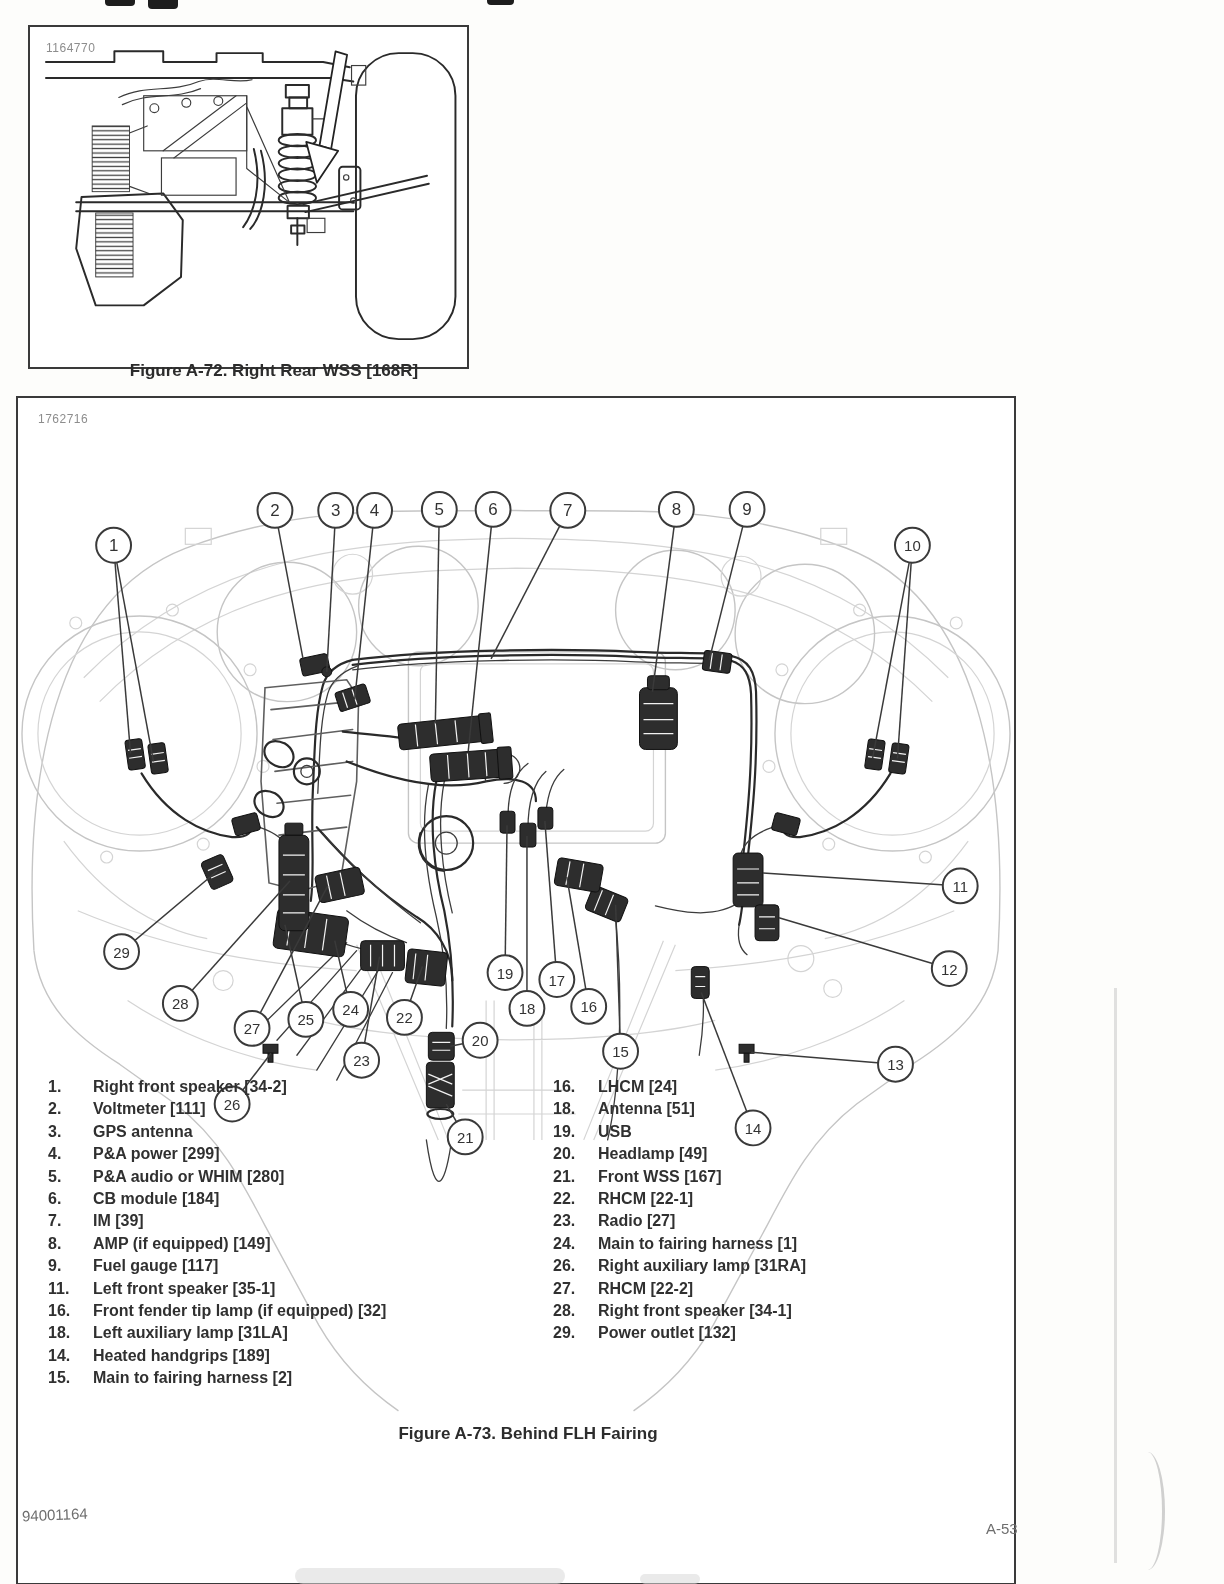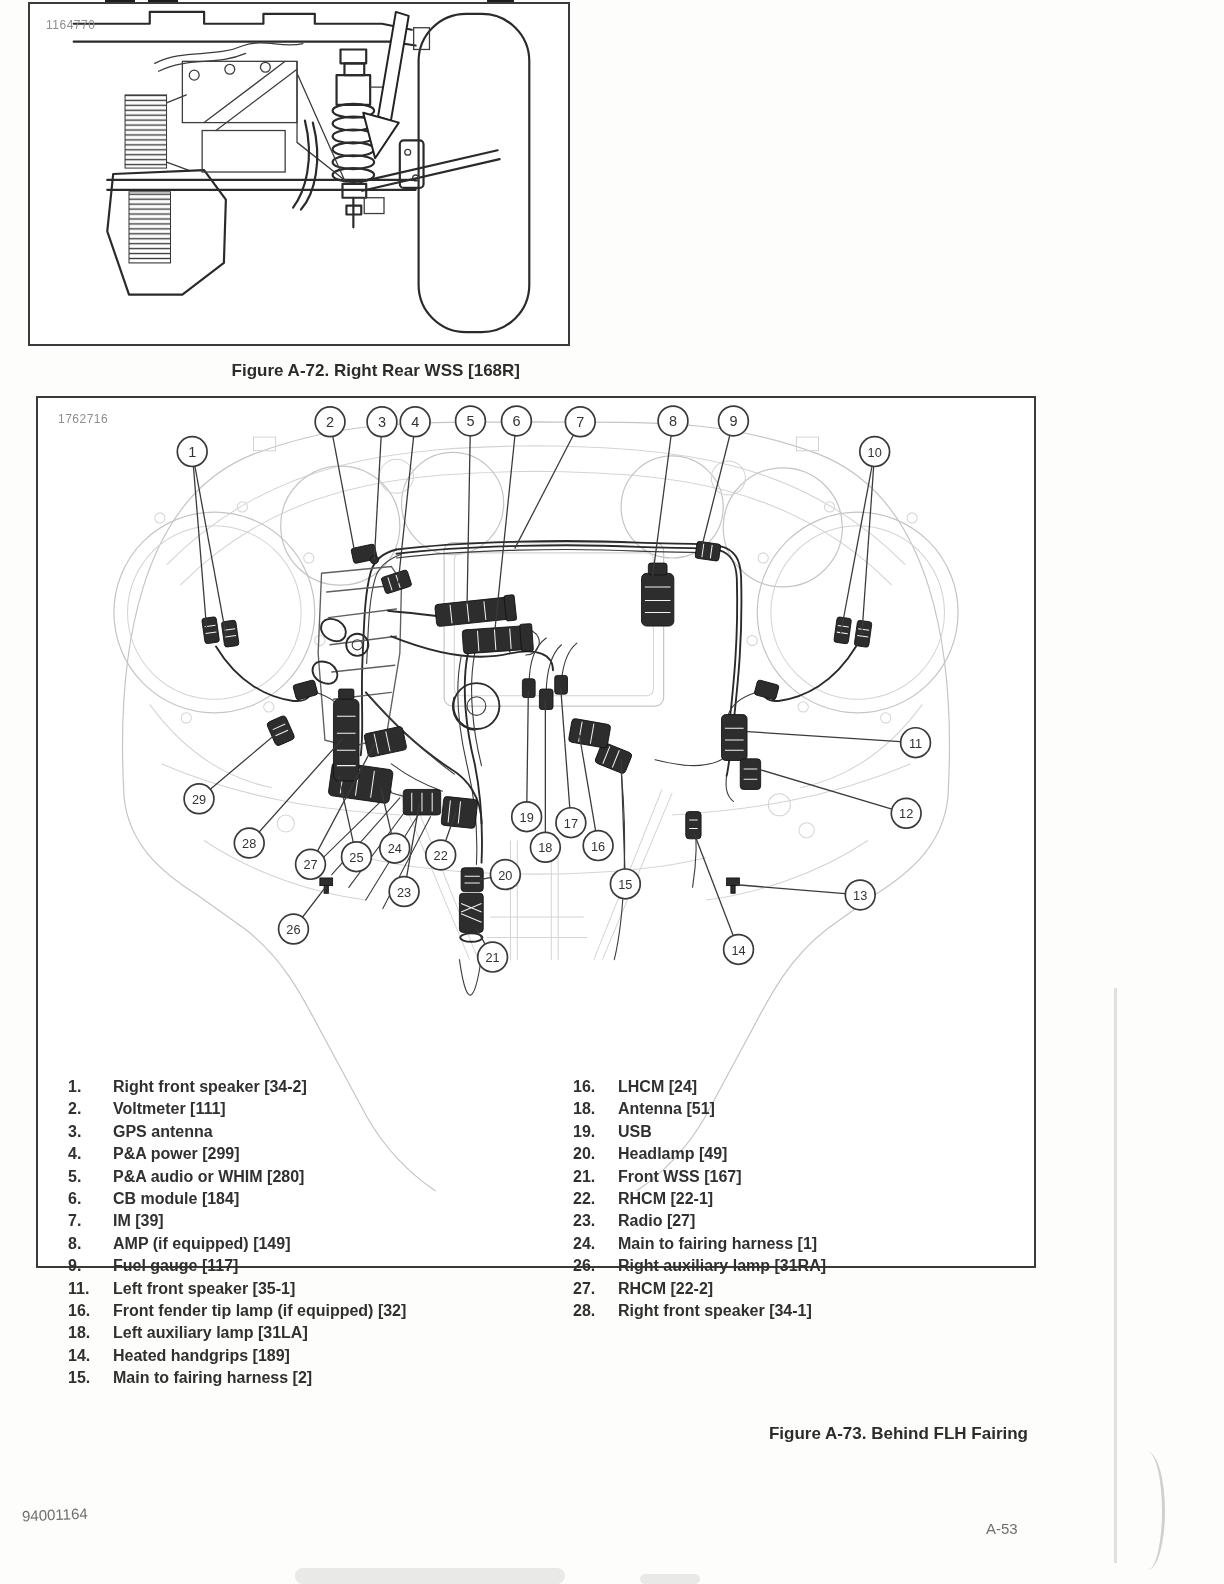--- a/index.html
+++ b/index.html
@@ -1,25 +1,25 @@
 <!DOCTYPE html>
 <html><head>
 <meta charset="utf-8">
 <style>
   html,body{margin:0;padding:0;background:#e8e8e8}
   .page{position:relative;width:1224px;height:1584px;margin:0 auto;background:#fdfdfb;
         font-family:"Liberation Sans",sans-serif;overflow:hidden}
   .figbox{position:absolute;border:2px solid #3a3a3a;background:#fff;box-sizing:border-box}
-  .fig72{left:28px;top:2px;width:542px;height:344px}
-  .fig73{left:36px;top:396px;width:1000px;height:872px}
+  .fig72{left:28px;top:25px;width:441px;height:344px}
+  .fig73{left:16px;top:396px;width:1000px;height:1189px}
   .imgnum{position:absolute;font-size:12px;color:#8d8d8d;letter-spacing:.5px;z-index:3}
   .fig72 .imgnum{left:16px;top:14px}
   .fig73 .imgnum{left:20px;top:14px}
   svg.draw{position:absolute;left:0;top:0;width:100%;height:100%}
-  .caption{position:absolute;font-weight:bold;font-size:17px;color:#2c2c2c;text-align:right}
+  .caption{position:absolute;font-weight:bold;font-size:17px;color:#2c2c2c;text-align:center}
   .cap72{left:28px;top:361px;width:492px}
   .cap73{left:28px;top:1424px;width:1000px}
   .legend{position:absolute;left:0;top:678px;width:100%;font-size:16px;font-weight:bold;color:#303030;z-index:4}
   .lcol{position:absolute;top:0}
   #legend-left{left:30px;width:480px}
   #legend-right{left:535px;width:450px}
   .lrow{display:flex;height:22.4px;line-height:22.4px;white-space:nowrap}
   .lnum{flex:0 0 45px}
   .footer{position:absolute;font-size:15px;color:#6e6e6e}
   .f-left{left:22px;top:1506px;transform:rotate(-2.5deg)}
@@ -581,20 +581,24 @@
             <span>Right auxiliary lamp [31RA]</span>
           </div>
           <div class="lrow">
             <span class="lnum">27.</span>
             <span>RHCM [22-2]</span>
           </div>
           <div class="lrow">
             <span class="lnum">28.</span>
             <span>Right front speaker [34-1]</span>
           </div>
+          <div class="lrow">
+            <span class="lnum">29.</span>
+            <span>Power outlet [132]</span>
+          </div>
         </div>
     </div>
   </div>
   <div class="caption cap73">Figure A-73. Behind FLH Fairing</div>
 
   <div class="footer f-left">94001164</div>
   <div class="footer f-right">A-53</div>
 
   <div class="shadow-line"></div>
   <div class="edge-curve"></div>

